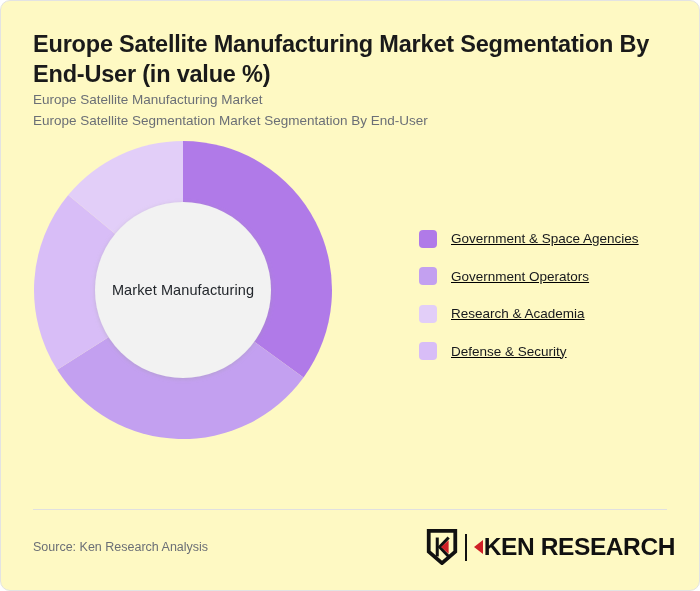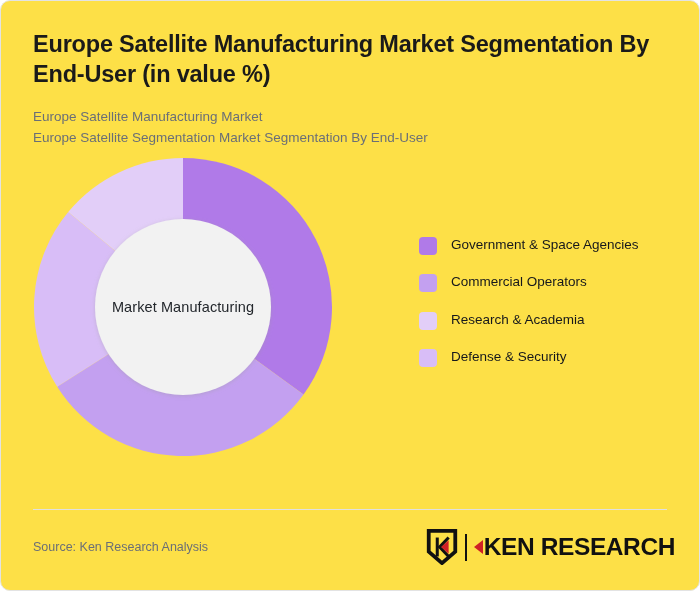--- a/index.html
+++ b/index.html
@@ -8,41 +8,40 @@
     background: #ffffff;
   }
   body {
     font-family: "Liberation Sans", sans-serif;
   }
   .page {
     position: relative;
     width: 700px;
     height: 591px;
     box-sizing: border-box;
-    background: #fde047;
+    background: #fef9c3;
     border: 1px solid #e3e3e3;
     border-radius: 10px;
     overflow: hidden;
   }
 
   
   .header {
     padding: 28px 32px 0 32px;
   }
   .chart-title {
     font-size: 23.5px;
     font-weight: bold;
     line-height: 1.28;
     color: #1a1a1a;
     letter-spacing: -0.2px;
     margin: 0;
     max-width: 640px;
   }
   .subtitles {
-    margin-top: 17px;
   }
   .subtitle {
     font-size: 13.5px;
     color: #6b6f76;
     line-height: 1.58;
     margin: 0;
   }
 
   
   .chart-area {
@@ -81,21 +80,23 @@
 
   
   .legend {
     position: absolute;
     left: 418px;
     top: 88px;
     width: 260px;
   }
   .legend-item {
     display: flex;
+    align-items: center;
     height: 37.5px;
+    text-decoration: underline;
   }
   .legend-swatch {
     width: 18px;
     height: 18px;
     border-radius: 4px;
     flex: 0 0 auto;
   }
   .legend-label {
     margin-left: 14px;
     font-size: 13.5px;
@@ -194,21 +195,21 @@
       </div>
     </div>
 
     <div class="legend" id="legend">
         <div class="legend-item">
           <span class="legend-swatch" style="background: rgb(176, 122, 232);"></span>
           <span class="legend-label">Government &amp; Space Agencies</span>
         </div>
         <div class="legend-item">
           <span class="legend-swatch" style="background: rgb(195, 160, 240);"></span>
-          <span class="legend-label">Commercial Operators</span>
+          <span class="legend-label">Government Operators</span>
         </div>
         <div class="legend-item">
           <span class="legend-swatch" style="background: rgb(226, 206, 248);"></span>
           <span class="legend-label">Research &amp; Academia</span>
         </div>
         <div class="legend-item">
           <span class="legend-swatch" style="background: rgb(216, 189, 247);"></span>
           <span class="legend-label">Defense &amp; Security</span>
         </div>
       </div>

